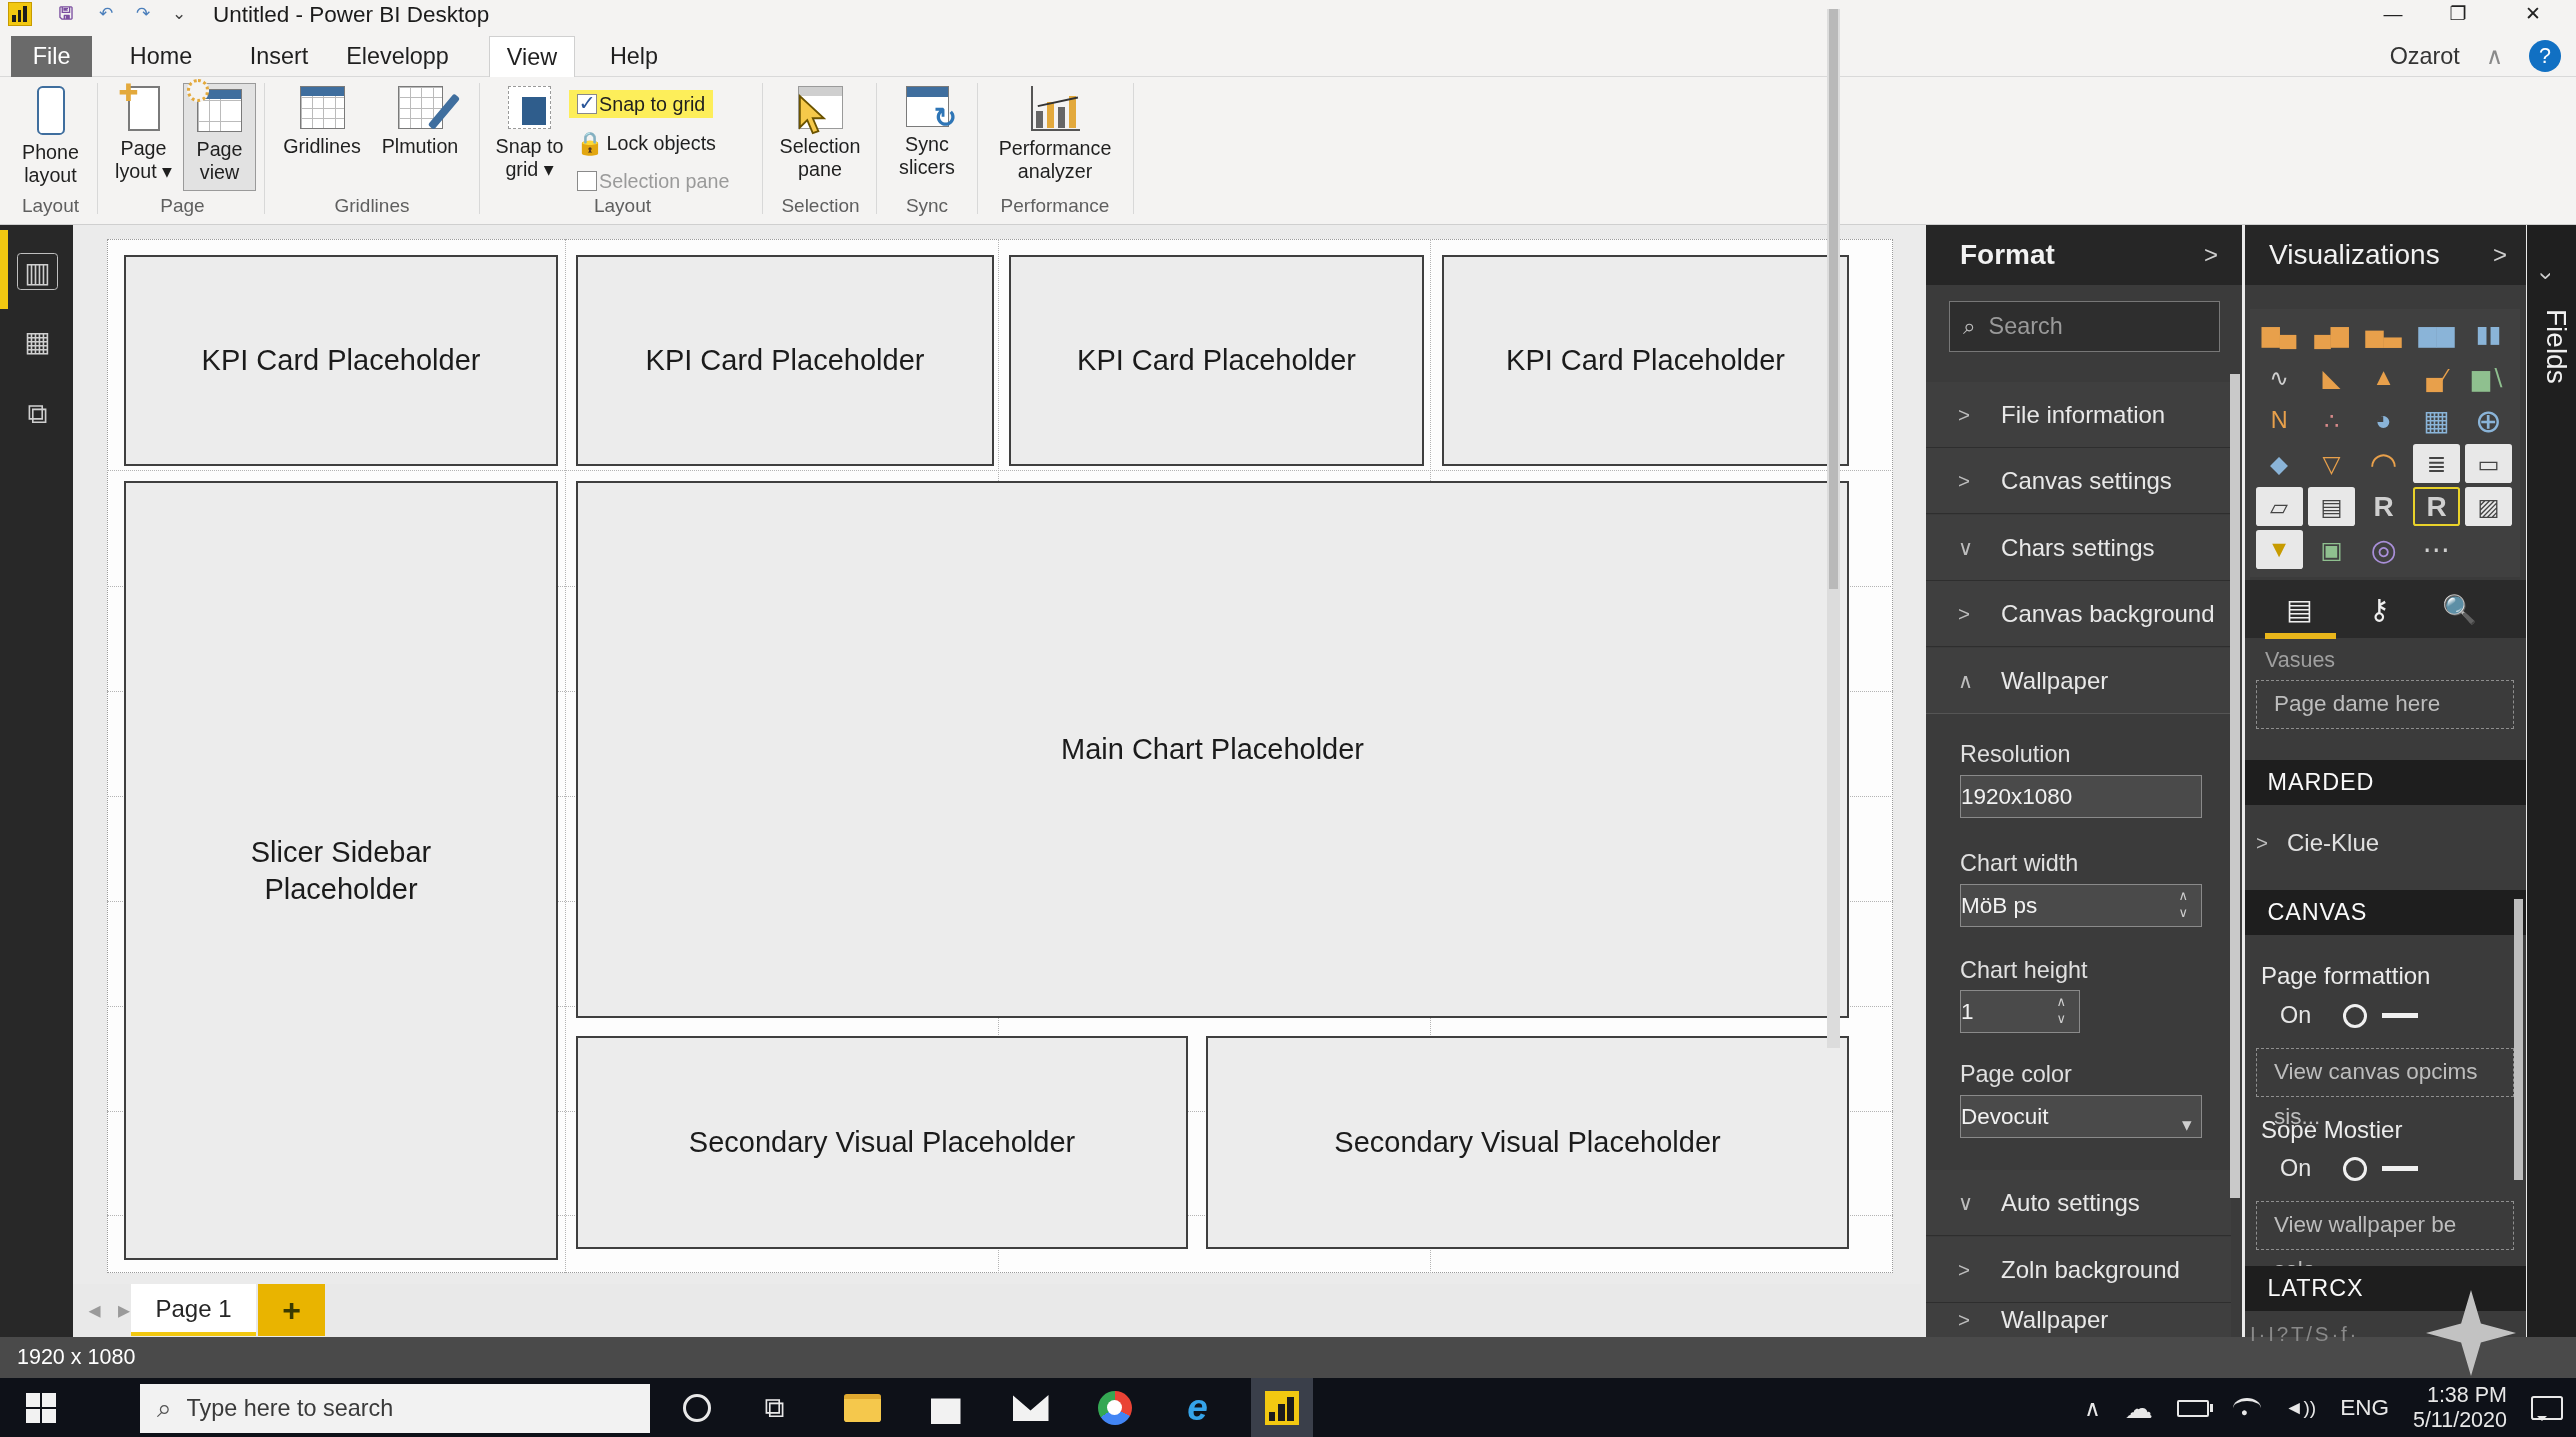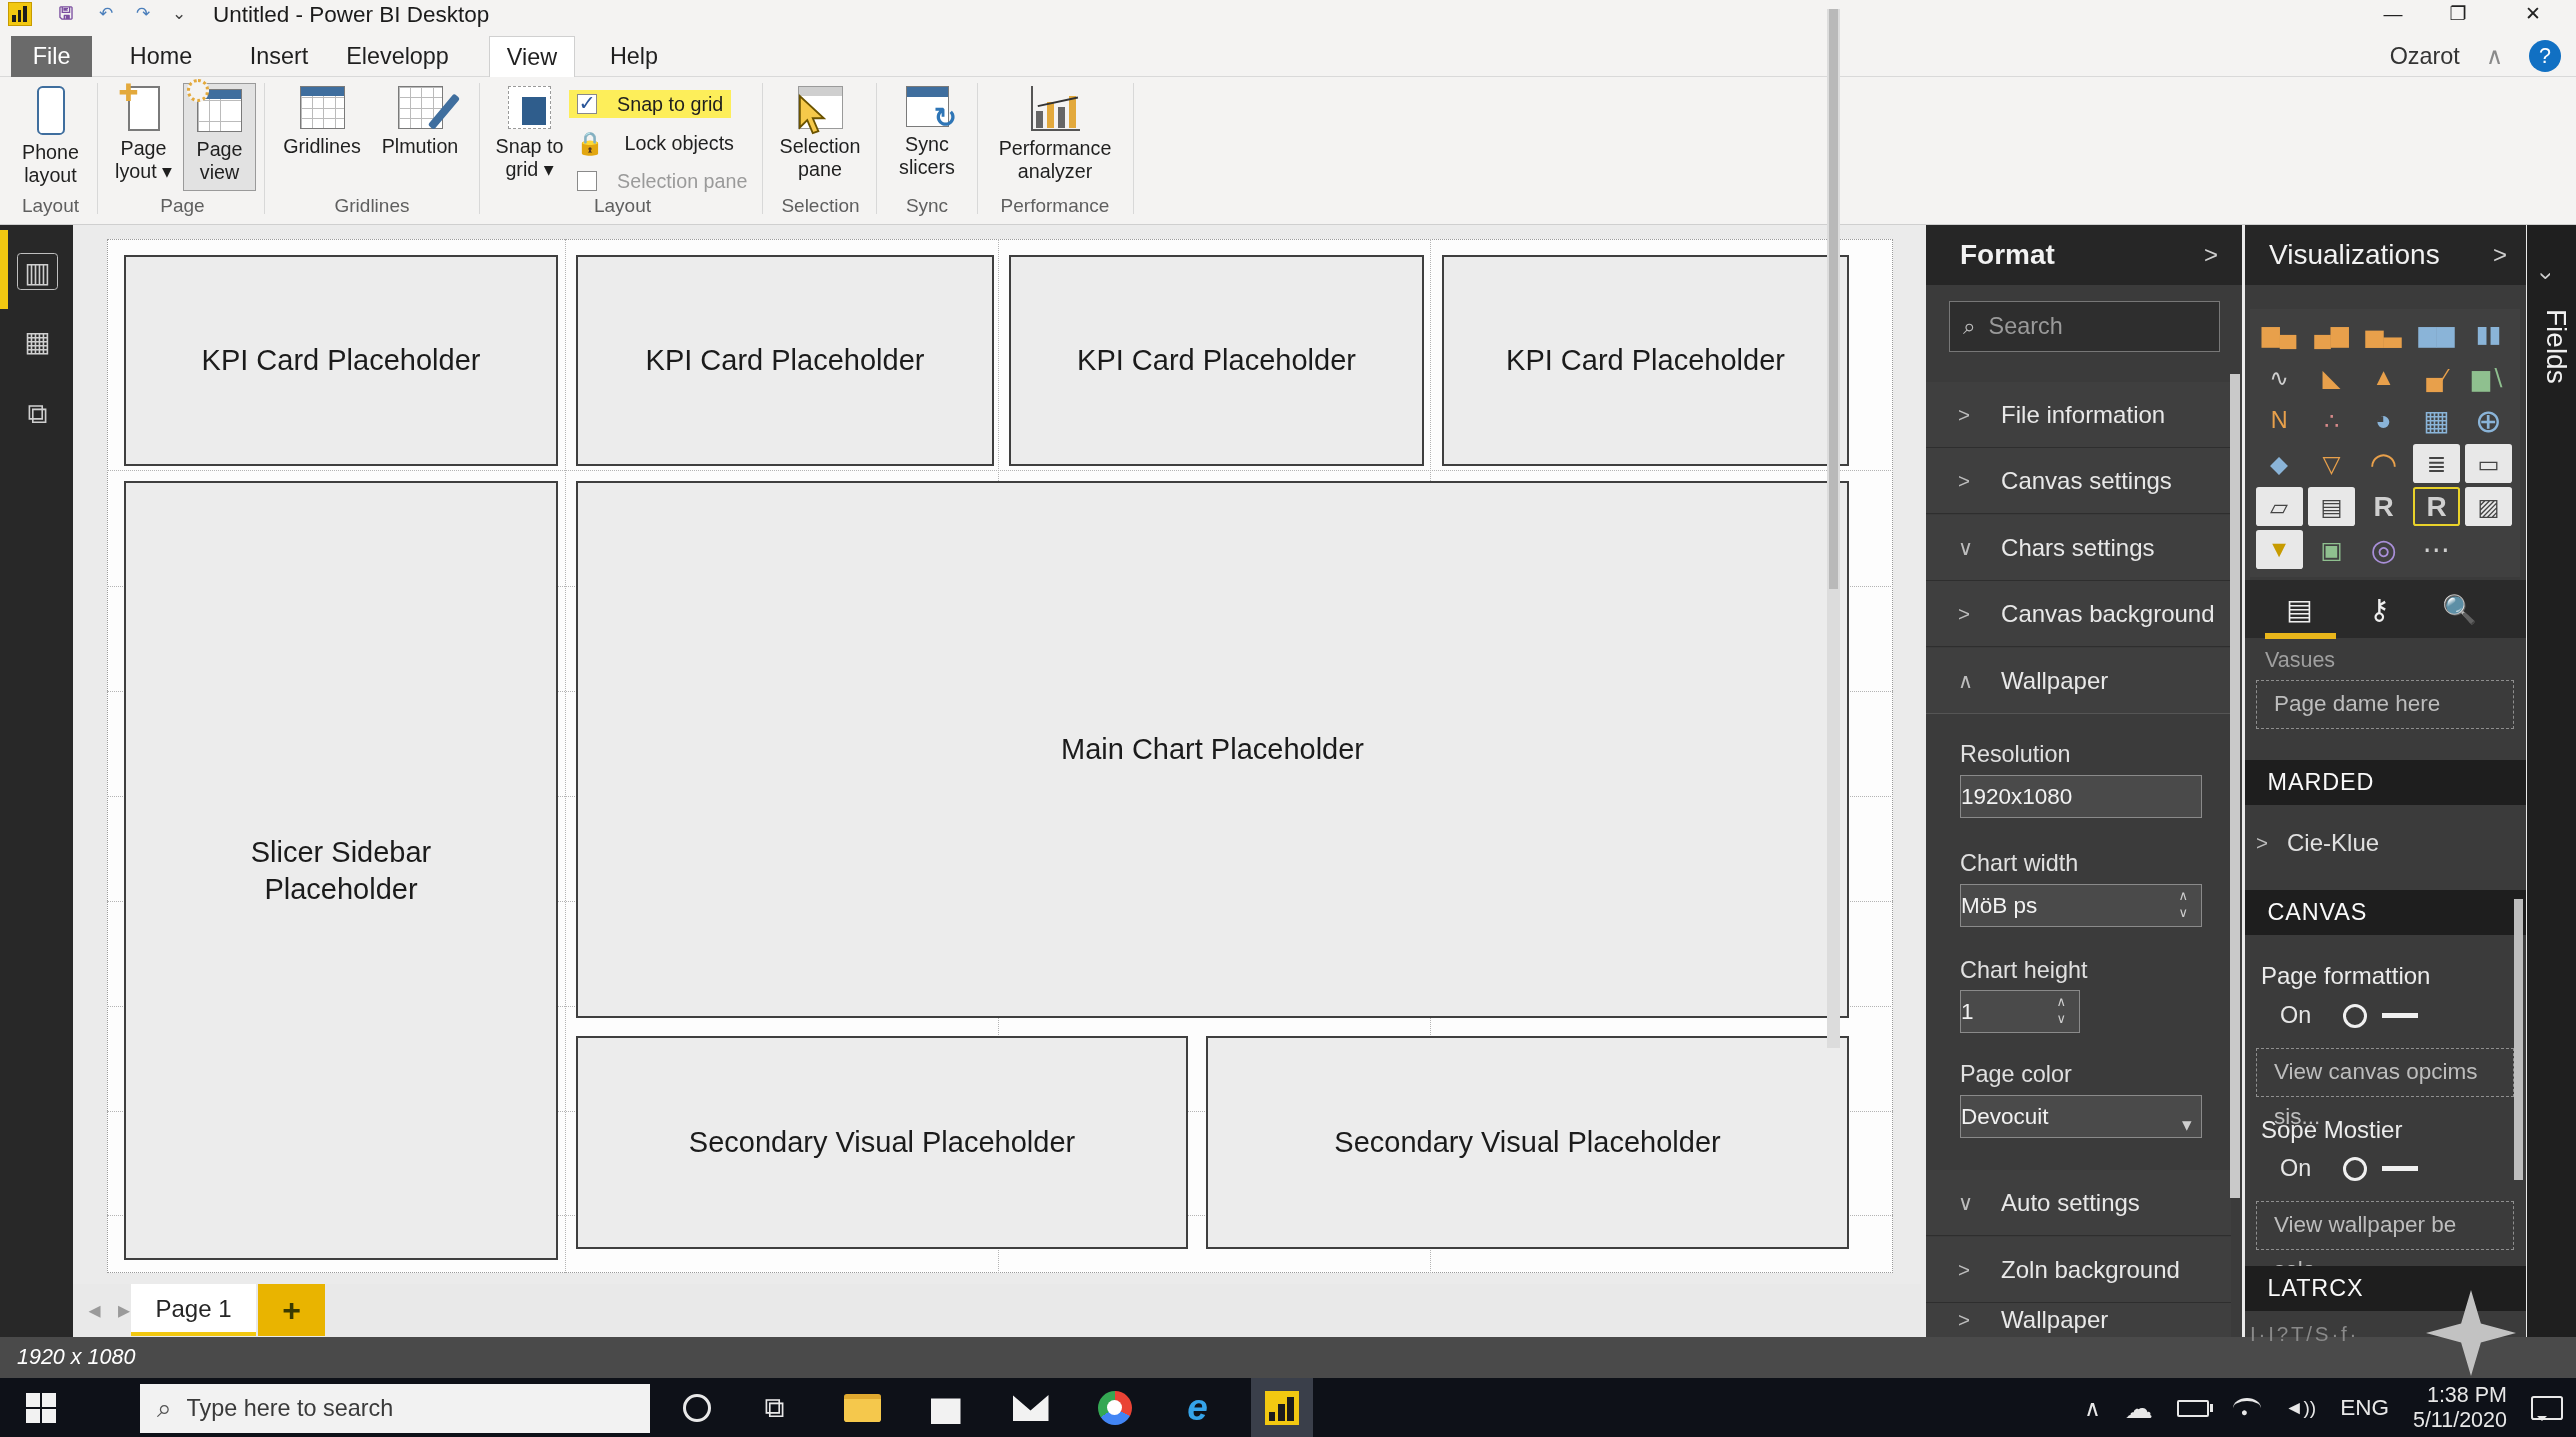--- a/index.html
+++ b/index.html
@@ -24,21 +24,21 @@
   #ribbon-right { right:15px; top:7.5px; height:41px; display:flex; align-items:center; gap:26px; font-size:23.4px; color:#333; }
   #help-badge { width:32px; height:32px; border-radius:50%; background:#1170c3; color:#fff; font-size:21.5px; text-align:center; line-height:32px; }
 
   
   #ribbon { left:0; top:77px; width:2576px; height:148px; background:#f4f3f2; border-bottom:0.9px solid #cfcfcf; }
   .rgroup-sep { top:5.6px; width:0.9px; height:131px; background:#d8d8d8; }
   .rbtn { display:flex; flex-direction:column; align-items:center; justify-content:flex-start; gap:5.6px; }
   .rbtn .lbl { font-size:19.7px; color:#1f1f1f; text-align:center; line-height:23.4px; }
   .glabel { top:118px; font-size:19px; color:#5f5f5f; text-align:center; }
   .selbtn { background:#e2e2e2; border:0.9px solid #9a9a9a; }
-  .ck-row { display:flex; align-items:center; gap:20px; height:28px; font-size:19.7px; color:#1f1f1f; }
+  .ck-row { display:flex; align-items:center; gap:2px; height:28px; font-size:19.7px; color:#1f1f1f; }
   .ck { width:20.6px; height:20.6px; border:1.9px solid #8a8a8a; background:#fff; display:inline-block; position:relative; }
   .ck.checked:after { content:"✓"; position:absolute; left:0.9px; top:-3.7px; font-size:20.6px; color:#2b579a; font-weight:bold; }
   .hl { background:#fdee5a; }
   .muted { color:#9a9a9a; }
 
   
   .ic-phone { width:28px; height:49px; border:2.8px solid #3f6e9e; border-radius:5.6px; background:#fff; }
   .ic-doc { width:32px; height:45px; border:2.8px solid #7a7a7a; background:#fff; position:relative; }
   .ic-doc .plus { position:absolute; left:-11.2px; top:-9.4px; color:#e3a93c; font-size:24px; font-weight:bold; }
   .ic-grid { width:45px; height:43px; border:1.9px solid #7a7a7a; background:
@@ -71,21 +71,21 @@
   .ph { background:#ececec; border:2.8px solid #3f3f3f; display:flex; align-items:center; justify-content:center; text-align:center; font-size:29px; color:#1b1b1b; line-height:37px; }
   #canvas-scroll { left:1827px; top:9.4px; width:13px; height:1039px; background:#dcdcdc; }
   #canvas-thumb { left:1829px; top:9.4px; width:9.4px; height:580px; background:#b9b9b9; }
 
   
   #pagesbar { left:73px; top:1284px; width:1848px; height:52px; background:#e9e9e9; }
   .pg-arrow { top:9.4px; width:28px; height:34px; color:#9a9a9a; font-size:24px; text-align:center; line-height:34px; }
   #page-tab { left:58px; top:0; width:125px; height:52px; background:#ffffff; border-bottom:4.7px solid #f2c811; text-align:center; line-height:49px; font-size:24px; color:#252525; }
   #add-page { left:185px; top:0; width:67px; height:52px; background:#e9b400; color:#3a3a00; text-align:center; line-height:52px; font-size:32px; font-weight:bold; }
   #statusbar { left:0; top:1337px; width:2576px; height:41px; background:#4a4a4a; color:#ffffff; font-size:21.5px; line-height:41px; }
-  #statusbar span { margin-left:17px;font-style:italic; }
+  #statusbar span { margin-left:17px; }
 
   
   .panel { background:#3b3b3b; color:#e6e6e6; }
   .phead { height:60px; background:#262626; display:flex; align-items:center; justify-content:space-between; padding:0 24px 0 34px; font-size:28px; color:#f2f2f2; }
   .phead .chev { font-size:24px; color:#cfcfcf; }
   #format-panel { left:1926px; top:225px; width:316px; height:1112px; }
   #viz-panel { left:2245px; top:225px; width:281px; height:1112px; }
   #fields-rail { left:2527px; top:225px; width:49px; height:1112px; background:#1f1f1f; }
   #fields-rail .chev { position:absolute; left:13px; top:37px; color:#cfcfcf; font-size:24px; transform:rotate(-90deg); }
   #fields-label { position:absolute; left:3.7px; top:84px; width:41px; font-size:28px; color:#f0f0f0; writing-mode:vertical-rl; }

